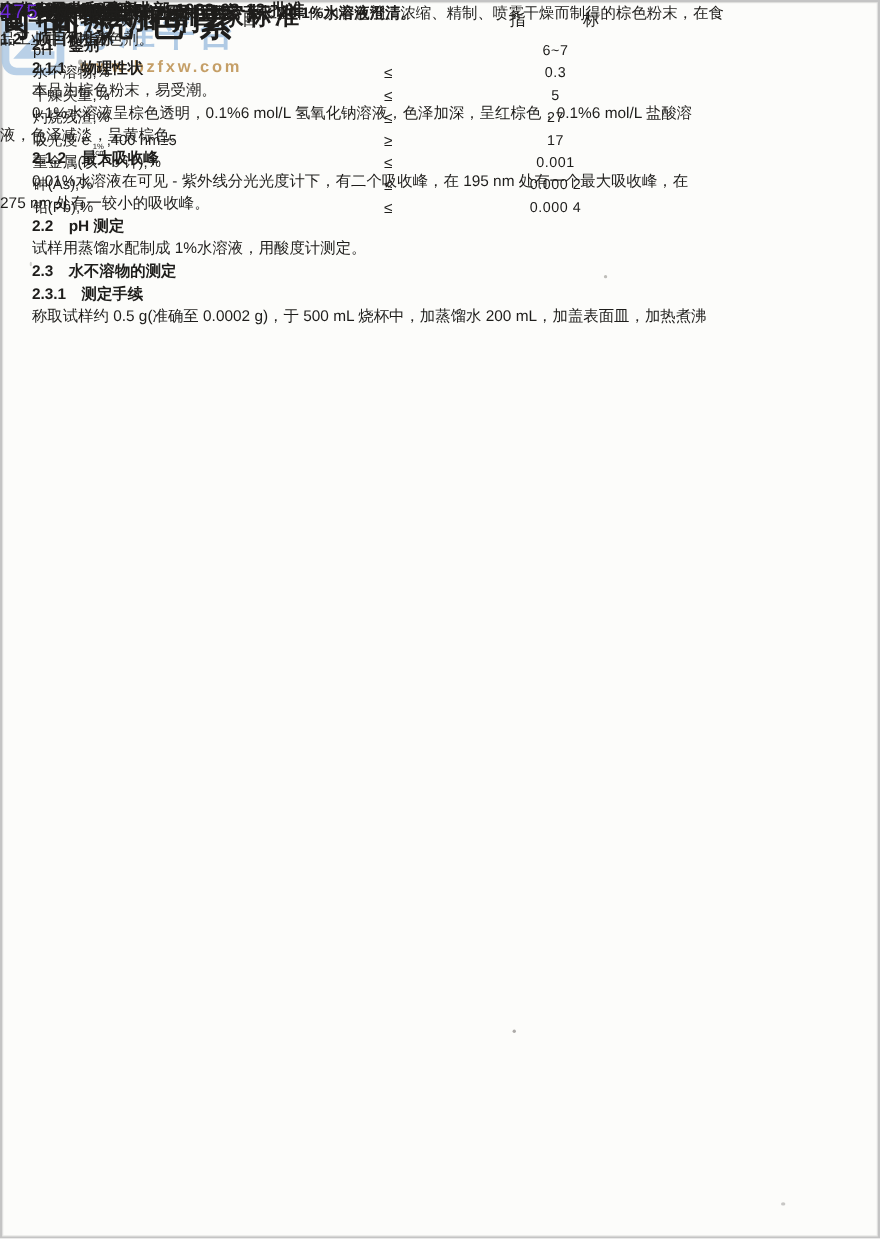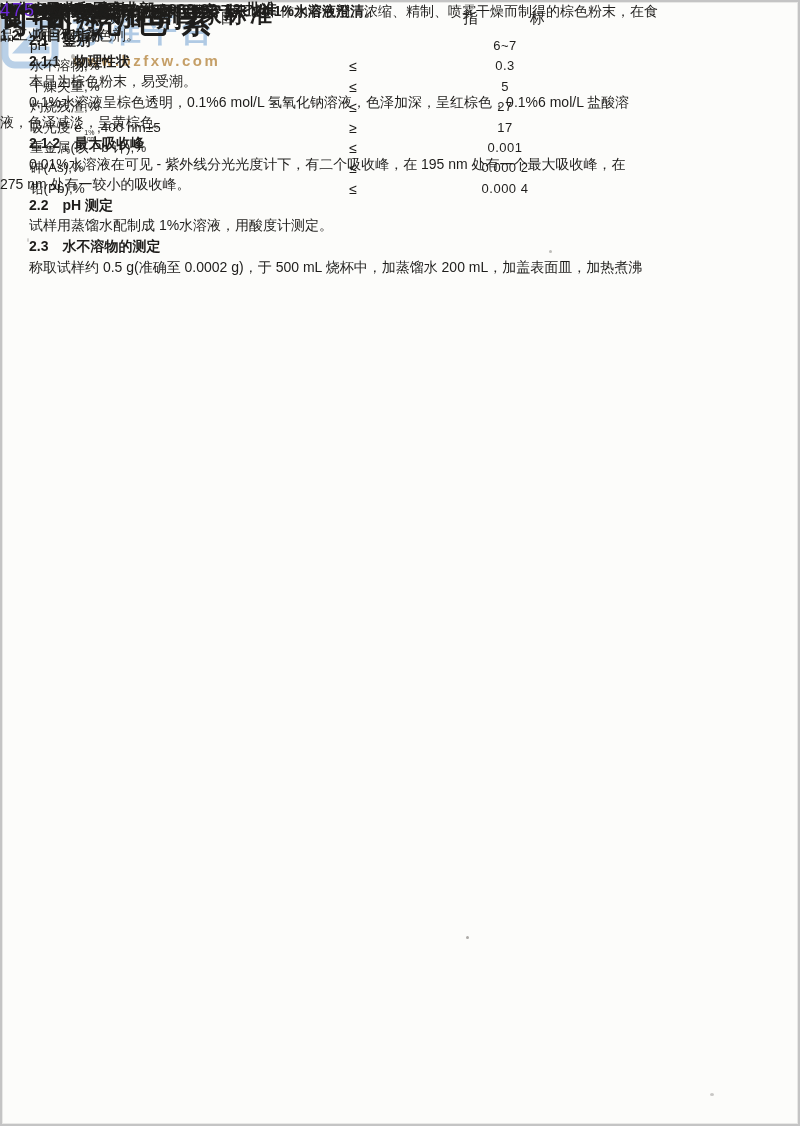--- a/index.html
+++ b/index.html
@@ -160,20 +160,21 @@
     <div class="ln h2">2.1.1　物理性状</div>
     <div class="ln p1">本品为棕色粉末，易受潮。</div>
     <div class="ln p1">0.1%水溶液呈棕色透明，0.1%6 mol/L 氢氧化钠溶液，色泽加深，呈红棕色，0.1%6 mol/L 盐酸溶</div>
     <div class="ln p0">液，色泽减淡，呈黄棕色。</div>
     <div class="ln h2">2.1.2　最大吸收峰</div>
     <div class="ln p1">0.01%水溶液在可见 - 紫外线分光光度计下，有二个吸收峰，在 195 nm 处有一个最大吸收峰，在</div>
     <div class="ln p0">275 nm 处有一较小的吸收峰。</div>
     <div class="ln h2">2.2　pH 测定</div>
     <div class="ln p1">试样用蒸馏水配制成 1%水溶液，用酸度计测定。</div>
     <div class="ln h2">2.3　水不溶物的测定</div>
+    <div class="ln h2">2.3.1　测定手续</div>
     <div class="ln p1">称取试样约 0.5 g(准确至 0.0002 g)，于 500 mL 烧杯中，加蒸馏水 200 mL，加盖表面皿，加热煮沸</div>
   </div>
 
   <div class="abs rule-bottom"></div>
   <div class="abs approval">中华人民共和国商业部 1988-02-12 批准</div>
   <div class="abs implementation">1988-07-01 实施</div>
   <div class="abs page-no">475</div>
 
   <div class="speck" style="left:71px;top:54px;width:4px;height:5px;opacity:.6;"></div>
   <div class="speck" style="left:549px;top:250px;width:3px;height:3px;opacity:.55;"></div>

